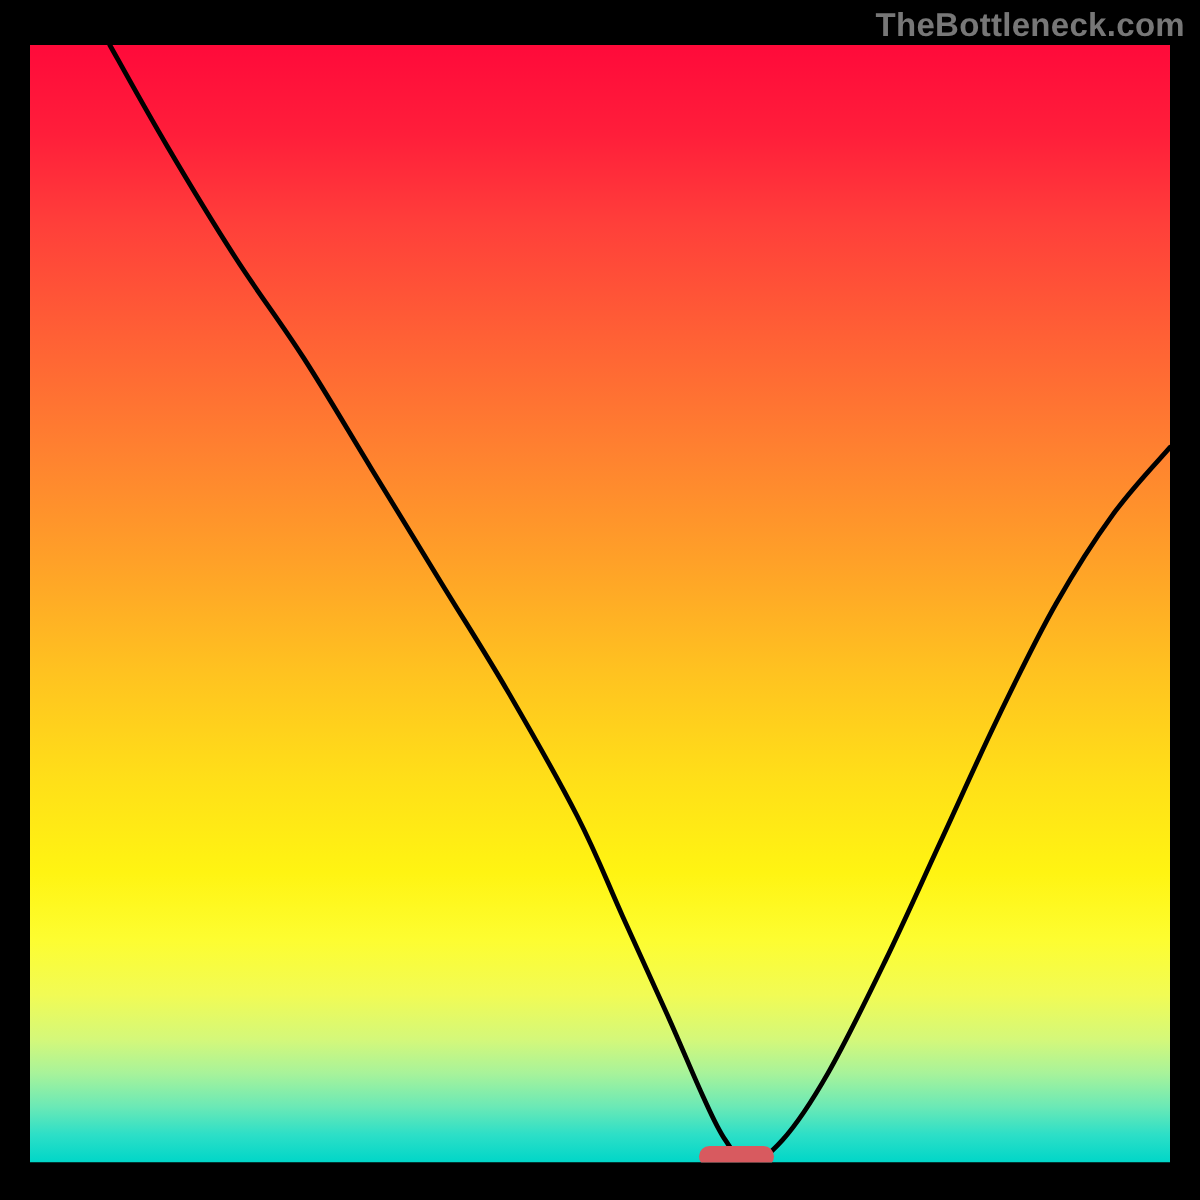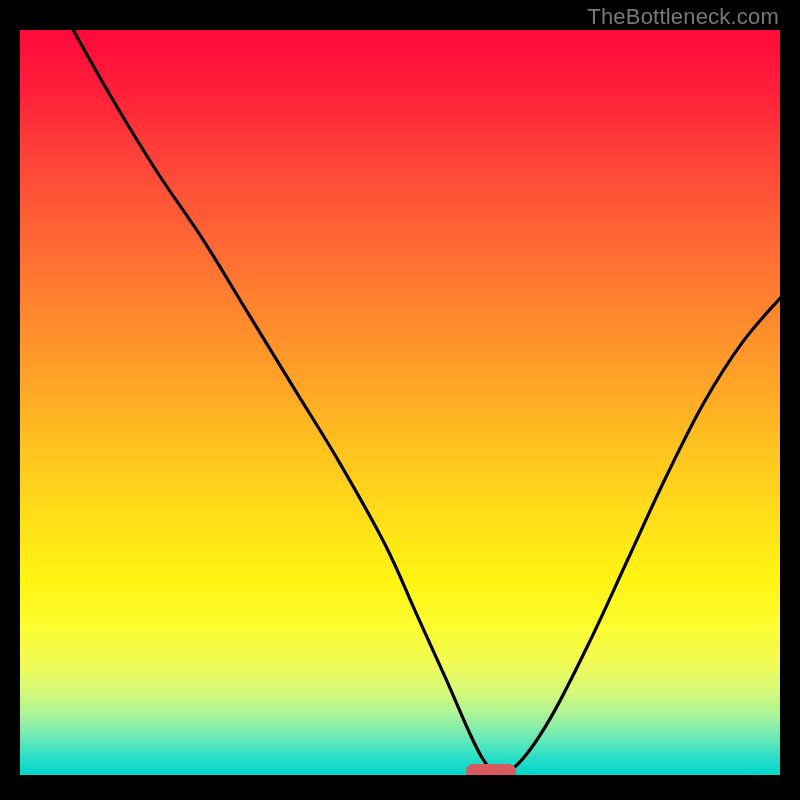--- a/index.html
+++ b/index.html
@@ -13,24 +13,24 @@
   }
   .frame {
     position: relative;
     width: 800px;
     height: 800px;
     background: #000;
   }
   .watermark {
     position: absolute;
     top: 4px;
-    right: 21px;
+    right: 10px;
     color: #777;
     font-size: 22px;
-    font-weight: 400;
+    font-weight: 700;
     letter-spacing: 0.2px;
     z-index: 10;
   }
   .plot-area {
     position: absolute;
     left: 20px;
     top: 30px;
     width: 760px;
     height: 745px;
     overflow: hidden;

